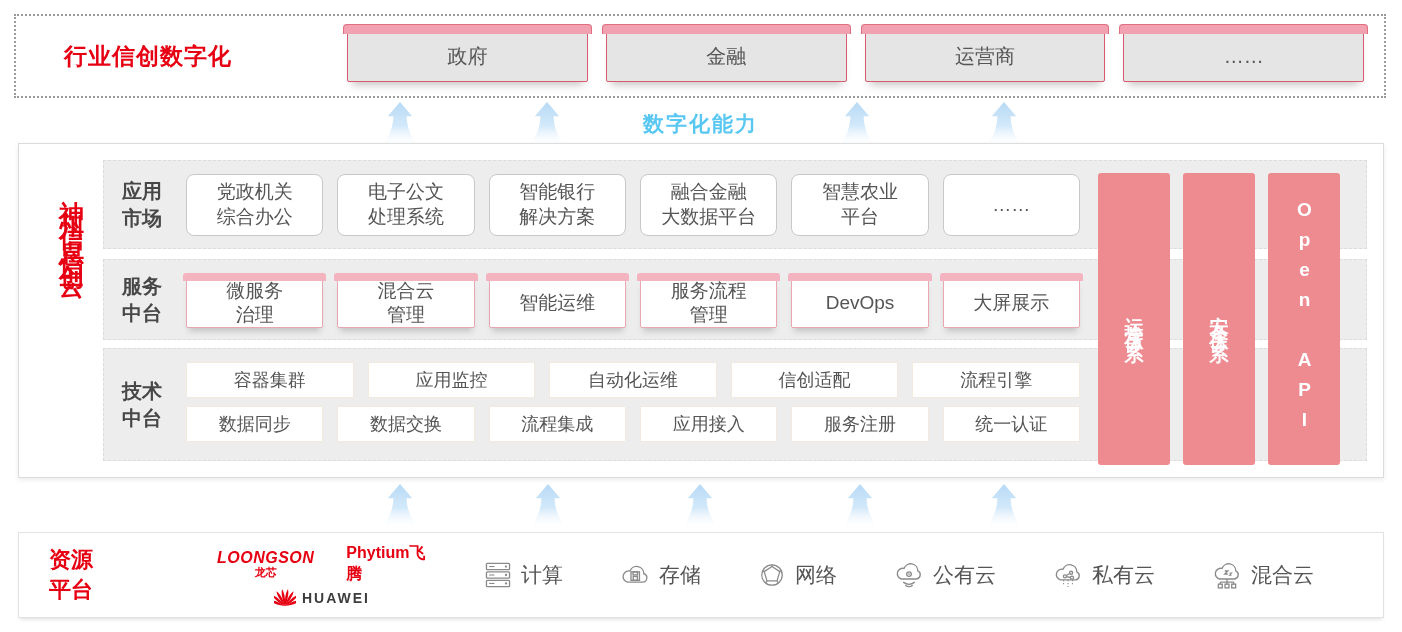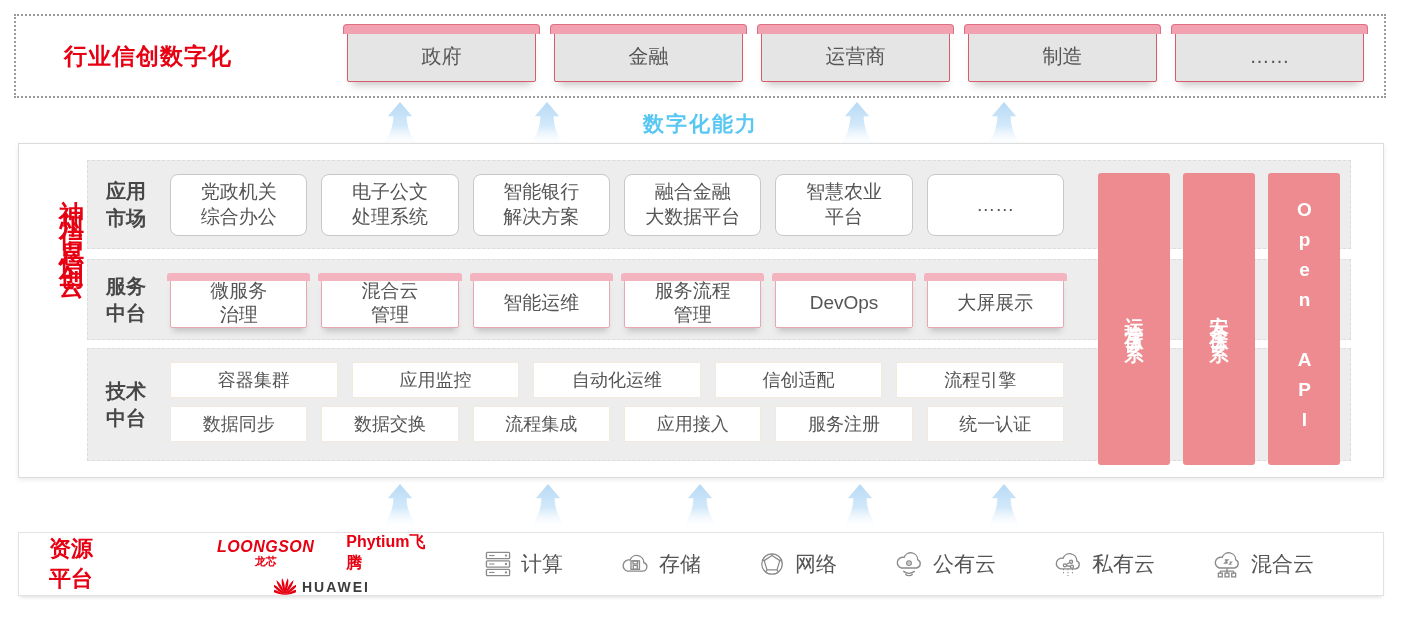--- a/index.html
+++ b/index.html
@@ -27,21 +27,21 @@
   .arrow { position:absolute; width:40px; height:45px; }
   .cap-label { position:absolute; left:643px; top:110px; font-size:21px; font-weight:bold;
     color:#58c7f2; letter-spacing:2px; }
 
   
   .main { position:absolute; left:18px; top:143px; width:1366px; height:335px;
     background:#fff; border:1px solid #dcdcdc; box-shadow:0 2px 5px rgba(0,0,0,.08); }
   .vtitle { position:absolute; left:38px; top:36px; color:#e60012; font-size:25px;
     font-weight:bold; writing-mode:vertical-rl; text-orientation:upright;
     letter-spacing:13px; line-height:30px; }
-  .prow { position:absolute; left:68px; width:1264px; background:#ededed;
+  .prow { position:absolute; left:84px; width:1264px; background:#ededed;
     border:1px dashed #dcdcdc; }
   .prow-1 { top:16px;  height:89px; }
   .prow-2 { top:115px; height:81px; }
   .prow-3 { top:204px; height:113px; }
   .prow-label { position:absolute; left:18px; top:50%; transform:translateY(-50%);
     font-size:20px; font-weight:bold; color:#474747; line-height:1.35; }
   .prow-boxes { position:absolute; left:82px; width:894px; display:flex; gap:14px; }
   .r1-boxes { top:13px; }
   .app-box { flex:1; height:62px; background:#fff; border:1px solid #c8c8c8;
     border-radius:8px; display:flex; align-items:center; justify-content:center;
@@ -59,21 +59,21 @@
   .tech-box { flex:1; height:36px; background:#fff; border:1px solid #f2eade;
     display:flex; align-items:center; justify-content:center;
     font-size:18px; color:#555; }
   .vbar { position:absolute; top:29px; width:72px; height:292px; background:#ed8b91;
     border-radius:3px; color:#fff; font-weight:bold; font-size:19px;
     writing-mode:vertical-rl; text-orientation:upright; letter-spacing:9px;
     display:flex; align-items:center; justify-content:center; text-align:center; }
   .vbar-1 { left:1079px; } .vbar-2 { left:1164px; } .vbar-3 { left:1249px; }
 
   
-  .resource { position:absolute; left:18px; top:532px; width:1366px; height:64px;
+  .resource { position:absolute; left:18px; top:532px; width:1366px; height:86px;
     background:#fff; border:1px solid #e2e2e2; box-shadow:0 3px 4px -2px rgba(0,0,0,.15);
     display:flex; align-items:center; }
   .res-title { margin-left:30px; width:82px; color:#e60012; font-size:22px;
     font-weight:bold; line-height:1.35; flex:none; }
   .vendors { margin-left:86px; width:210px; flex:none; display:flex;
     flex-direction:column; align-items:center; gap:3px; }
   .vendor-row1 { display:flex; align-items:center; gap:32px; }
   .loongson-name { font-style:italic; font-weight:bold; font-size:16px; color:#e60012;
     letter-spacing:.5px; }
   .loongson-sub { font-size:11px; font-weight:bold; color:#e60012; text-align:center;
@@ -100,21 +100,20 @@
       </linearGradient>
     </defs>
   </svg>
 
   <div class="dotted-box">
     <div class="industry-title">行业信创数字化</div>
     <div class="top-boxes">
       <div class="top-box">政府</div>
       <div class="top-box">金融</div>
       <div class="top-box">运营商</div>
-      <div class="top-box">制造</div>
       <div class="top-box">……</div>
     </div>
   </div>
 
   <svg class="arrow" style="left:380px; top:101px" viewBox="0 0 40 46">
       <path d="M20 1 L32.5 15.5 L26.8 15.5 C26.8 24 30 36.5 38.5 45.5 L1.5 45.5 C10 36.5 13.2 24 13.2 15.5 L7.5 15.5 Z" fill="url(#arrowGrad)"></path>
     </svg>
   <svg class="arrow" style="left:527px; top:101px" viewBox="0 0 40 46">
       <path d="M20 1 L32.5 15.5 L26.8 15.5 C26.8 24 30 36.5 38.5 45.5 L1.5 45.5 C10 36.5 13.2 24 13.2 15.5 L7.5 15.5 Z" fill="url(#arrowGrad)"></path>
     </svg>

